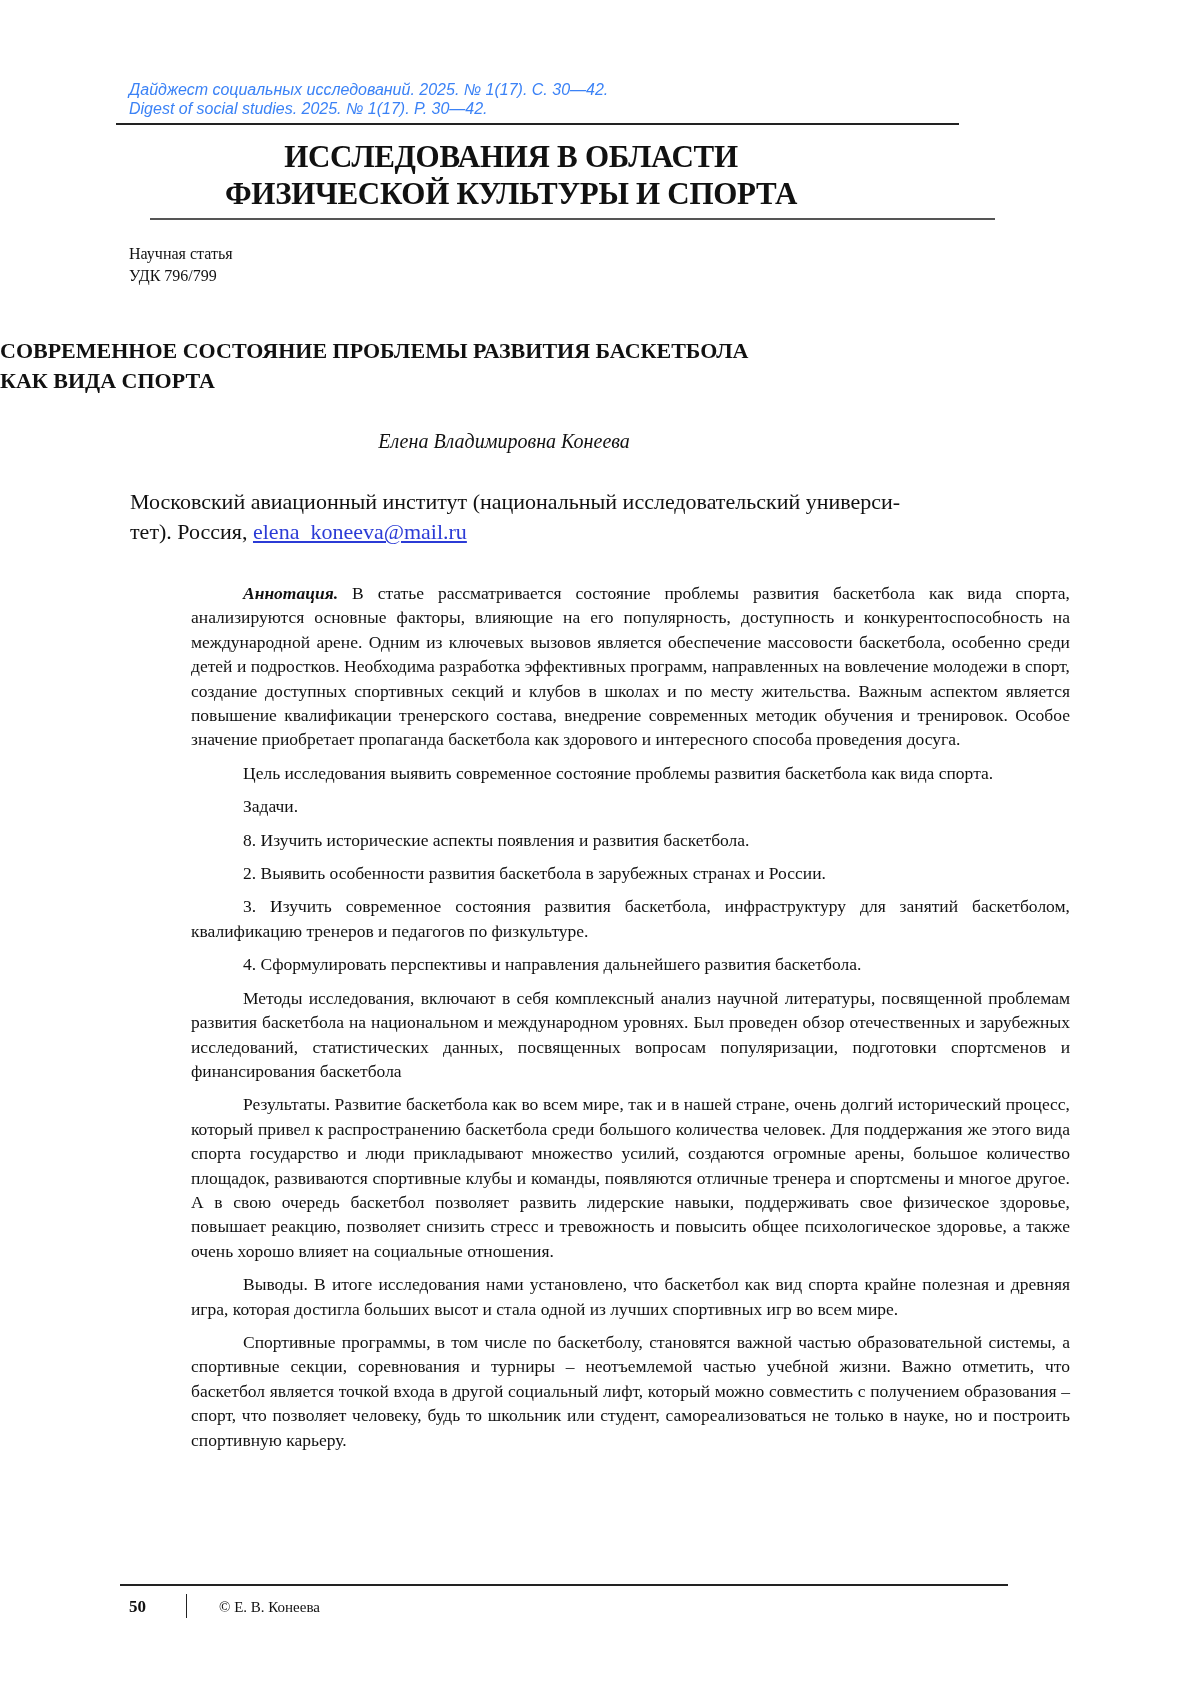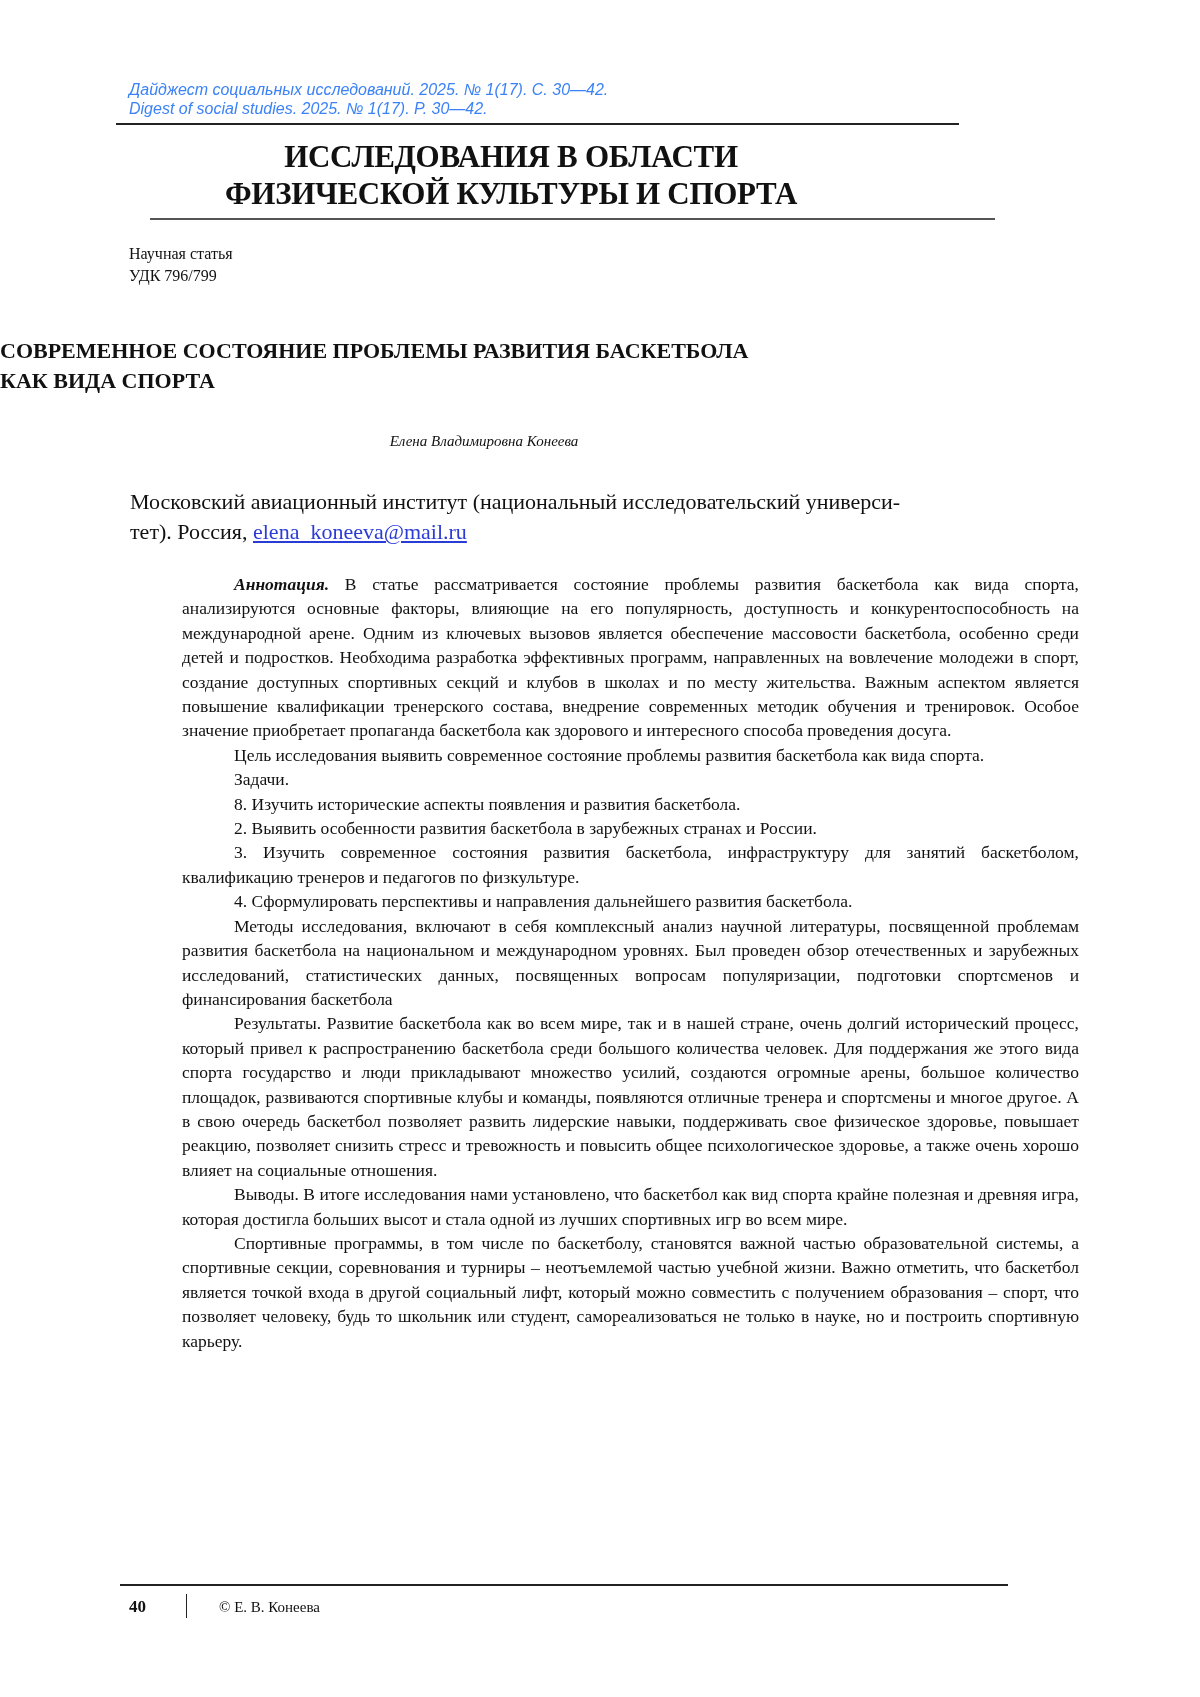--- a/index.html
+++ b/index.html
@@ -8,26 +8,26 @@
   .sans { font-family: "Liberation Sans", "DejaVu Sans", sans-serif; }
 
   .journal { position: absolute; left: 129px; top: 80px; font-size: 16px; line-height: 19px; color: #3b82f6; font-style: italic; }
   .rule-top { position: absolute; left: 116px; top: 123px; width: 843px; height: 2px; background: #222; }
   .section-title { position: absolute; left: 0; width: 1022px; top: 138px; text-align: center; font-weight: bold; font-size: 31px; line-height: 37px; letter-spacing: -0.3px; }
   .rule-section { position: absolute; left: 150px; top: 218px; width: 845px; height: 2px; background: #555; }
 
   .article-type { position: absolute; left: 129px; top: 243px; font-size: 16px; line-height: 22px; }
 
   .article-title { position: absolute; left: 0; width: 1200px; top: 336px; font-weight: bold; font-size: 22px; line-height: 30px; }
-  .author { position: absolute; left: 0; width: 968px; top: 428px; text-align: center; font-style: italic; font-size: 15px; line-height: 26px; }
+  .author { position: absolute; left: 0; width: 968px; top: 428px; text-align: center; font-style: italic; font-size: 20px; line-height: 26px; padding-left: 20px; }
   .affil { position: absolute; left: 130px; width: 940px; top: 487px; font-size: 22px; line-height: 30px; }
   .affil a { color: #2b3bd6; text-decoration: underline; }
 
   .body-text { position: absolute; left: 182px; width: 897px; top: 572px; font-size: 17.5px; line-height: 24.4px; text-align: justify; }
-  .body-text p { margin: 0; text-indent: 52px; }
+  .body-text p { margin: 9px; text-indent: 52px; }
   .body-text .lbl { font-weight: bold; font-style: italic; }
 
   .rule-bottom { position: absolute; left: 120px; top: 1584px; width: 888px; height: 2px; background: #222; }
   .page-num { position: absolute; left: 129px; top: 1597px; font-weight: bold; font-size: 17px; }
   .footer-sep { position: absolute; left: 186px; top: 1594px; width: 1px; height: 24px; background: #222; }
   .copyright { position: absolute; left: 219px; top: 1599px; font-size: 15px; }
 </style>
 </head>
 <body>
 
@@ -68,15 +68,15 @@
   <p>2.  Выявить особенности развития баскетбола в зарубежных странах и России.</p>
   <p>3. Изучить современное состояния развития баскетбола, инфраструктуру для занятий баскетболом, квалификацию тренеров и педагогов по физкультуре.</p>
   <p>4. Сформулировать перспективы и направления дальнейшего развития баскетбола.</p>
   <p>Методы исследования, включают в себя комплексный анализ научной литературы, посвященной проблемам развития баскетбола на национальном и международном уровнях. Был проведен обзор отечественных и зарубежных исследований, статистических данных, посвященных вопросам популяризации, подготовки спортсменов и финансирования баскетбола</p>
   <p>Результаты. Развитие баскетбола как во всем мире, так и в нашей стране, очень долгий исторический процесс, который привел к распространению баскетбола среди большого количества человек. Для поддержания же этого вида спорта государство и люди прикладывают множество усилий, создаются огромные арены, большое количество площадок, развиваются спортивные клубы и команды, появляются отличные тренера и спортсмены и многое другое. А в свою очередь баскетбол позволяет развить лидерские навыки, поддерживать свое физическое здоровье, повышает реакцию, позволяет снизить стресс и тревожность и повысить общее психологическое здоровье, а также очень хорошо влияет на социальные отношения.</p>
   <p>Выводы. В итоге исследования нами установлено, что баскетбол как вид спорта крайне полезная и древняя игра, которая достигла больших высот и стала одной из лучших спортивных игр во всем мире.</p>
   <p>Спортивные программы, в том числе по баскетболу, становятся важной частью образовательной системы, а спортивные секции, соревнования и турниры – неотъемлемой частью учебной жизни. Важно отметить, что баскетбол является точкой входа в другой социальный лифт, который можно совместить с получением образования – спорт, что позволяет человеку, будь то школьник или студент, самореализоваться не только в науке, но и построить спортивную карьеру.</p>
 </div>
 
 <div class="rule-bottom"></div>
-<div class="page-num serif">40</div>
+<div class="page-num serif">50</div>
 <div class="footer-sep"></div>
 <div class="copyright serif">© Е. В. Конеева</div>
 
 </body></html>

